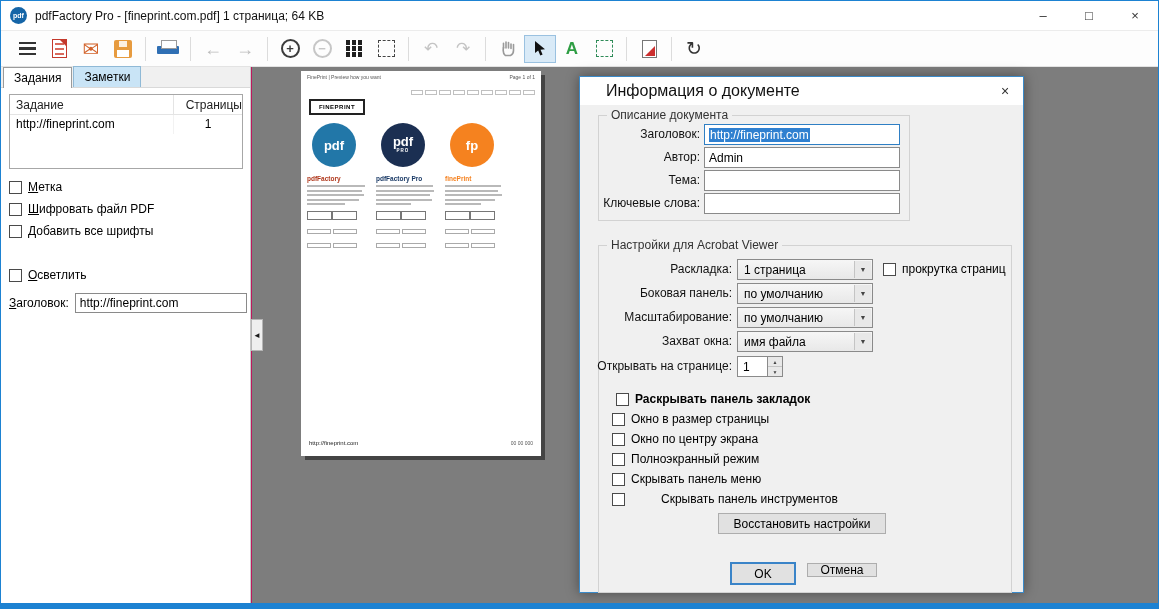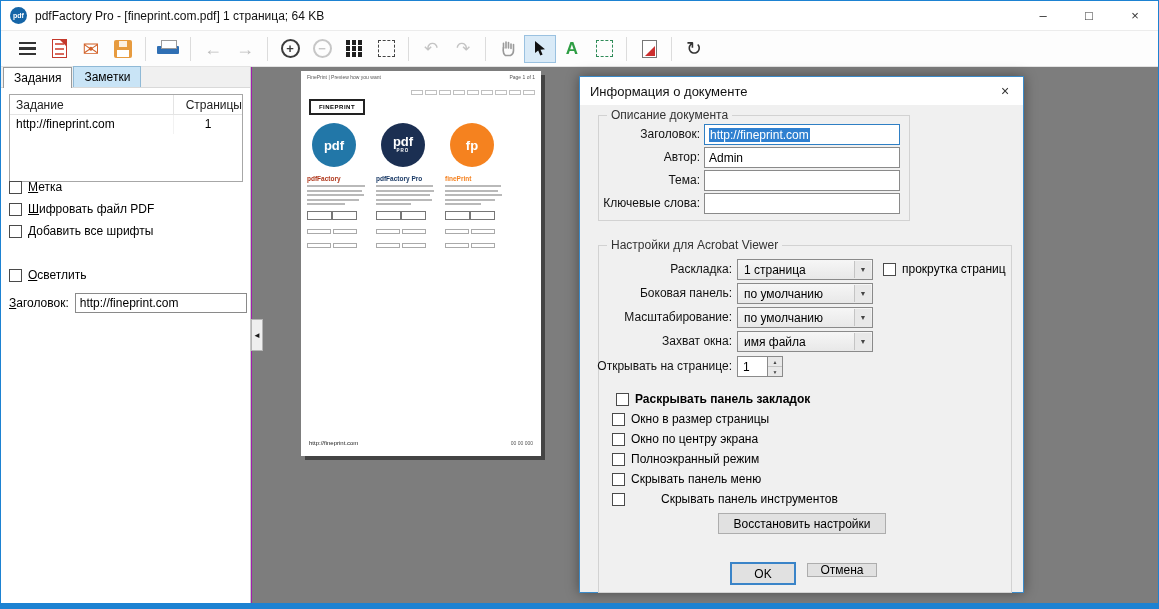--- a/index.html
+++ b/index.html
@@ -1,17 +1,17 @@
 <!DOCTYPE html>
 <html><head>
 <meta charset="utf-8">
 <style>
   * { margin:0; padding:0; box-sizing:border-box; }
   body { font-family:"Liberation Sans", sans-serif; font-size:12px; color:#000; background:#555; }
-  .window { position:relative; width:1159px; height:609px; background:#a21caf; overflow:hidden;
+  .window { position:relative; width:1159px; height:609px; background:#be185d; overflow:hidden;
             border:1px solid #1d82d2; border-bottom:6px solid #1d82d2; }
 
   
   .titlebar { position:absolute; top:0; left:0; right:0; height:30px; background:#fff;
               display:flex; align-items:center; border-bottom:1px solid #ececec; }
   .app-logo { width:17px; height:17px; border-radius:50%; background:#1565a7; color:#fff;
               font-size:7px; font-weight:bold; display:flex; align-items:center; justify-content:center;
               margin:0 8px 0 9px; flex:none; }
   .title-text { flex:1; font-size:12px; color:#111; white-space:nowrap; overflow:hidden; }
   .win-controls { display:flex; height:100%; }
@@ -54,21 +54,21 @@
 
   
   .main { position:absolute; top:66px; left:0; right:0; bottom:0; }
   .left-panel { position:absolute; left:0; top:0; bottom:0; width:250px; background:#fff; border-right:1px solid #c8c8c8; }
   .tabstrip { position:absolute; left:0; right:0; top:0; height:21px; background:#f0f0f0;
               border-bottom:1px solid #d9d9d9; display:flex; align-items:flex-end; padding-left:2px; }
   .tab { padding:3px 10px 3px 10px; font-size:12px; border:1px solid #9b9b9b; border-bottom:none; margin-right:1px; }
   .tab.active { background:#fff; position:relative; top:1px; }
   .tab.alt { background:#c9e4f6; border-color:#8fb9d6; }
 
-  .jobs-table { position:absolute; left:8px; top:27px; width:234px; height:88px; border:1px solid #a7a7a7; background:#fff; }
+  .jobs-table { position:absolute; left:8px; top:27px; width:234px; height:75px; border:1px solid #a7a7a7; background:#fff; }
   .jt-header { display:flex; height:20px; border-bottom:1px solid #e4e4e4; color:#222; }
   .jt-col1 { width:164px; padding:3px 0 0 6px; border-right:1px solid #e4e4e4; }
   .jt-col2 { flex:1; padding-top:3px; text-align:right; }
   .jt-row { display:flex; height:19px; }
   .jt-c1 { width:164px; padding:2px 0 0 6px; border-right:1px solid #f2f2f2; white-space:nowrap; overflow:hidden; }
   .jt-c2 { flex:1; padding-top:2px; text-align:center; }
 
   .cb-row { position:absolute; left:8px; display:flex; align-items:center; gap:6px; height:16px; }
   .cb { width:13px; height:13px; border:1px solid #4a4a4a; background:#fff; flex:none; }
   .field-row { position:absolute; left:8px; display:flex; align-items:center; gap:6px; }
@@ -100,21 +100,21 @@
   .dash-rows i { display:inline-block; width:24px; height:5px; border:1px solid #aaa; margin:0 2px 2px 0; }
   .pg-footer { position:absolute; bottom:10px; left:8px; right:8px; display:flex; justify-content:space-between; }
   .pg-link { font-size:6px; color:#222; }
   .pg-num { font-size:5px; color:#555; }
 
   
   .dialog { position:absolute; left:578px; top:75px; width:445px; height:517px; background:#f0f0f0;
             border:1px solid #3a8ac9; box-shadow:0 0 12px rgba(0,0,0,.4); z-index:10; }
   .dlg-titlebar { position:absolute; top:0; left:0; right:0; height:28px; background:#fff;
                   display:flex; align-items:center; padding-left:10px; }
-  .dlg-title { font-size:13px; color:#111; }
+  .dlg-title { font-size:16px; color:#111;margin-left:16px; }
   .dlg-close { position:absolute; right:4px; top:3px; width:28px; height:22px; display:flex;
                align-items:center; justify-content:center; font-size:14px; color:#333; }
   .groupbox { position:absolute; border:1px solid #d2d2d2; }
   .gb-label { position:absolute; top:-8px; left:8px; background:#f0f0f0; padding:0 4px; font-size:12px; color:#333; }
   .dlg-label { position:absolute; text-align:right; font-size:12px; color:#111; }
   .dlg-input { position:absolute; height:21px; border:1px solid #8a8a8a; background:#fff;
                font-family:"Liberation Sans",sans-serif; font-size:12px; padding:0 4px; }
   .dlg-input.focused { border-color:#2f7fc4; display:flex; align-items:center; }
   .sel-text { background:#2f80d0; color:#fff; padding:0 1px; white-space:nowrap; }
   .combo { position:absolute; height:21px; border:1px solid #8a8a8a; background:linear-gradient(#f6f6f6,#e8e8e8);

